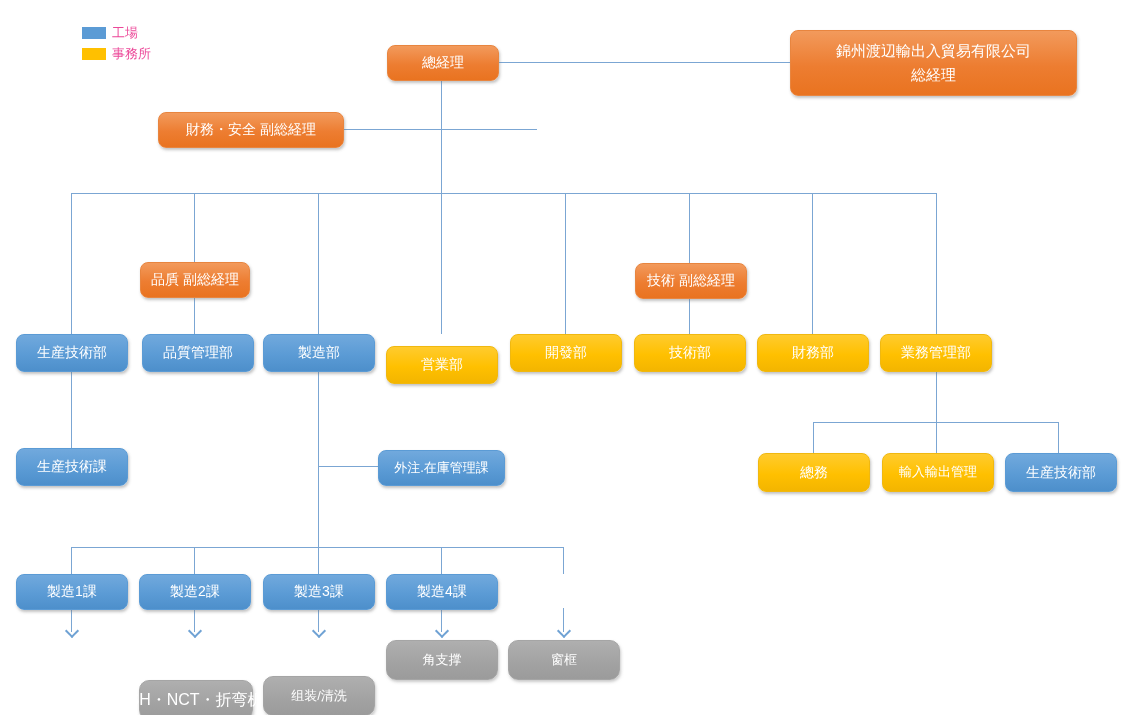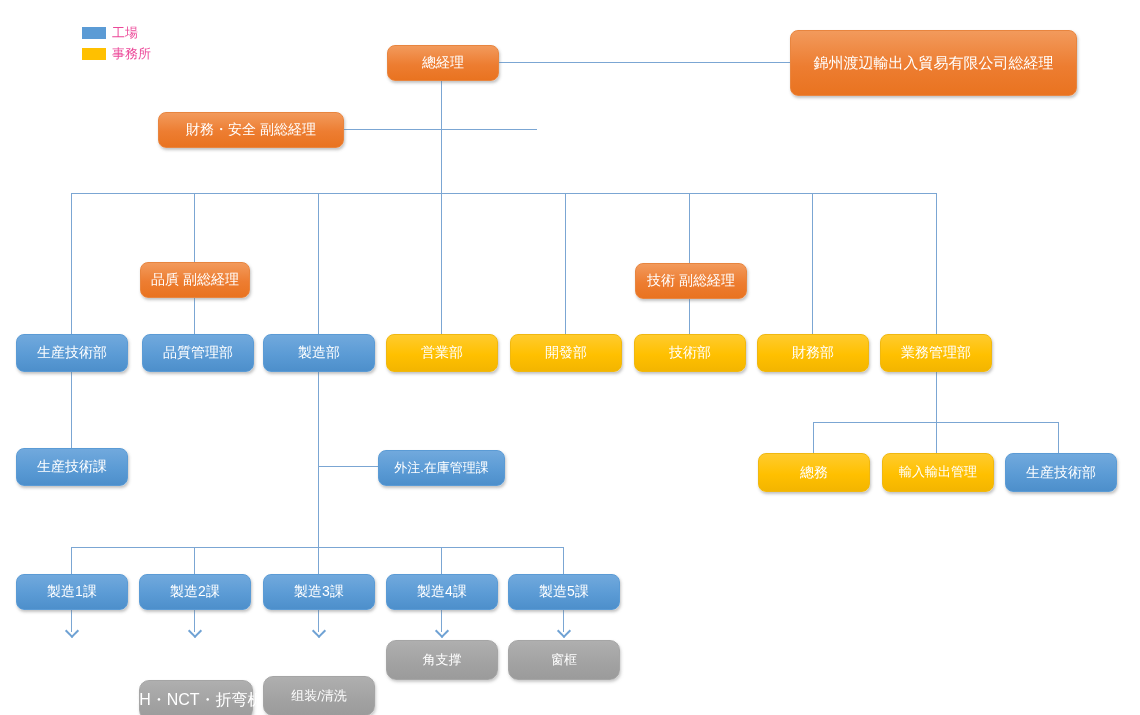--- a/index.html
+++ b/index.html
@@ -91,48 +91,47 @@
   <div class="arrowhead" style="left:190px;top:626px;"></div>
   <div class="vline" style="left:318px;top:608px;height:24px;"></div>
   <div class="arrowhead" style="left:314px;top:626px;"></div>
   <div class="vline" style="left:441px;top:608px;height:24px;"></div>
   <div class="arrowhead" style="left:437px;top:626px;"></div>
   <div class="vline" style="left:563px;top:608px;height:24px;"></div>
   <div class="arrowhead" style="left:559px;top:626px;"></div>
 
   <div class="node orange" style="left:387px;top:45px;width:110px;height:34px;">總経理</div>
 
-  <div class="node orange two-line" style="left:790px;top:30px;width:285px;height:64px;flex-direction:row;justify-content:center;">
+  <div class="node orange two-line" style="left:790px;top:30px;width:285px;height:64px;flex-direction:column;justify-content:center;">
     <div>錦州渡辺輸出入貿易有限公司</div>
     <div>総経理</div>
   </div>
 
   <div class="node orange" style="left:158px;top:112px;width:184px;height:34px;">財務・安全 副総経理</div>
   <div class="node orange" style="left:140px;top:262px;width:108px;height:34px;">品貭 副総経理</div>
   <div class="node orange" style="left:635px;top:263px;width:110px;height:34px;">技術 副総経理</div>
 
   <div class="node blue" style="left:16px;top:334px;width:110px;height:36px;">生産技術部</div>
   <div class="node blue" style="left:142px;top:334px;width:110px;height:36px;">品質管理部</div>
   <div class="node blue" style="left:263px;top:334px;width:110px;height:36px;">製造部</div>
-  <div class="node yellow" style="left:386px;top:334px;width:110px;height:36px;">営業部</div>
+  <div class="node yellow" style="left:386px;top:346px;width:110px;height:36px;">営業部</div>
   <div class="node yellow" style="left:510px;top:334px;width:110px;height:36px;">開發部</div>
   <div class="node yellow" style="left:634px;top:334px;width:110px;height:36px;">技術部</div>
   <div class="node yellow" style="left:757px;top:334px;width:110px;height:36px;">財務部</div>
   <div class="node yellow" style="left:880px;top:334px;width:110px;height:36px;">業務管理部</div>
 
   <div class="node blue" style="left:16px;top:448px;width:110px;height:36px;">生産技術課</div>
   <div class="node blue mid-text" style="left:378px;top:450px;width:125px;height:34px;">外注.在庫管理課</div>
   <div class="node yellow" style="left:758px;top:453px;width:110px;height:37px;">總務</div>
   <div class="node yellow mid-text" style="left:882px;top:453px;width:110px;height:37px;">輸入輸出管理</div>
   <div class="node blue" style="left:1005px;top:453px;width:110px;height:37px;">生産技術部</div>
 
   <div class="node blue" style="left:16px;top:574px;width:110px;height:34px;">製造1課</div>
   <div class="node blue" style="left:139px;top:574px;width:110px;height:34px;">製造2課</div>
   <div class="node blue" style="left:263px;top:574px;width:110px;height:34px;">製造3課</div>
   <div class="node blue" style="left:386px;top:574px;width:110px;height:34px;">製造4課</div>
-  <div class="node blue" style="left:508px;top:574px;width:110px;height:34px;">製造5課</div>
 
   <div class="node gray small-text" style="left:139px;top:640px;width:112px;height:38px;">SH・NCT・折弯机</div>
   <div class="node gray" style="left:263px;top:676px;width:110px;height:38px;font-size:13px;">组装/清洗</div>
   <div class="node gray" style="left:386px;top:640px;width:110px;height:38px;font-size:13px;">角支撑</div>
   <div class="node gray" style="left:508px;top:640px;width:110px;height:38px;font-size:13px;">窗框</div>
 
 </div>
 
 </body></html>

